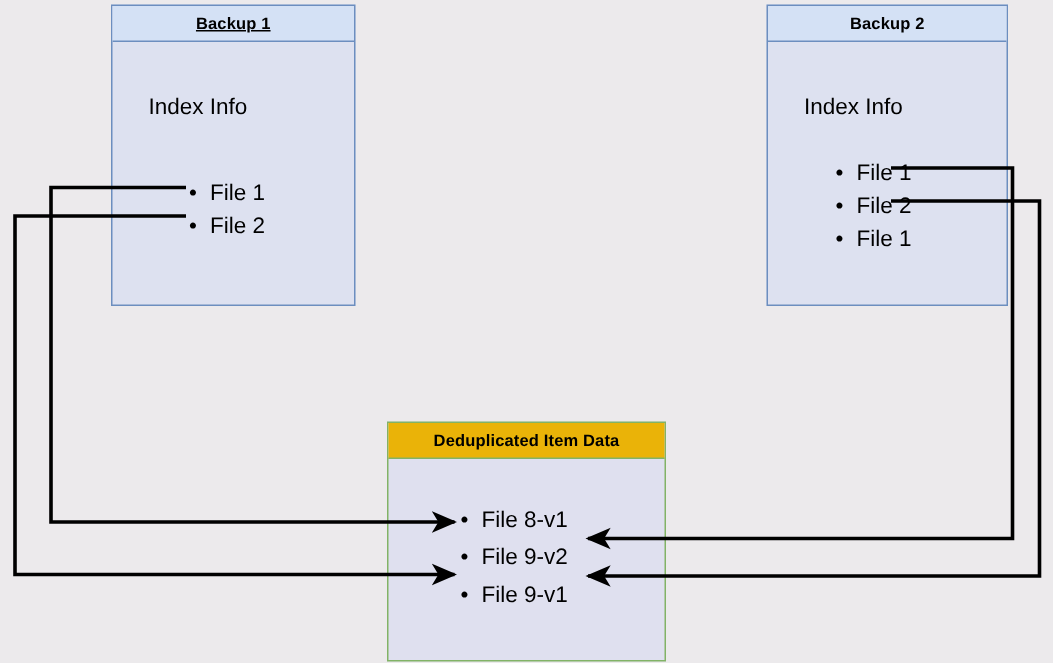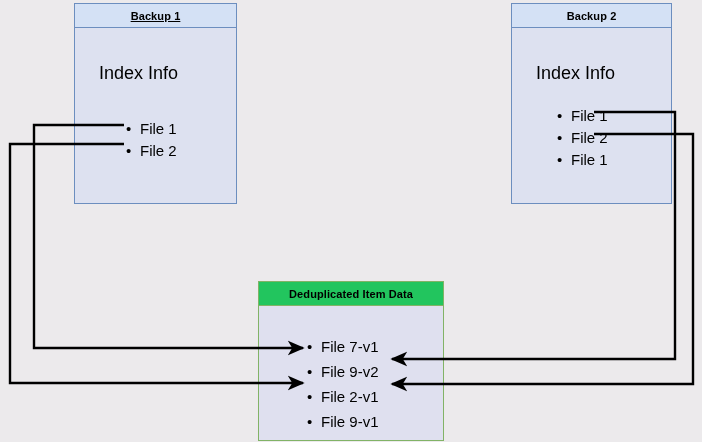--- a/index.html
+++ b/index.html
@@ -43,30 +43,30 @@
     border-bottom: 1px solid #6c8ebf;
     display: flex;
     align-items: center;
     justify-content: center;
     font-size: 11px;
     font-weight: bold;
     color: #000000;
     letter-spacing: 0.1px;
   }
   .box.green .box-header {
-    background: #22c55e;
+    background: #eab308;
     border-bottom: 1px solid #82b366;
   }
   .box-body {
     position: relative;
     height: calc(100% - 24px);
   }
   .index-label {
     position: absolute;
-    font-size: 18px;
+    font-size: 15px;
     color: #000;
   }
   .file-list {
     position: absolute;
     margin: 0;
     padding: 0;
     list-style: none;
   }
   .file-list li {
     font-size: 15px;
@@ -116,23 +116,22 @@
         <li>File 2</li>
         <li>File 1</li>
       </ul>
     </div>
   </div>
 
   <div class="box green" style="left:258px; top:281px; width:186px; height:160px;">
     <div class="box-header">Deduplicated Item Data</div>
     <div class="box-body">
       <ul class="file-list dedup" style="left:46px; top:28px;">
-        <li>File 7-v1</li>
+        <li>File 8-v1</li>
         <li>File 9-v2</li>
-        <li>File 2-v1</li>
         <li>File 9-v1</li>
       </ul>
     </div>
   </div>
 
   <svg class="svg-layer" viewBox="0 0 702 442">
     <defs>
       <marker id="arrow-right" viewBox="0 0 10 10" refX="9" refY="5" markerWidth="7" markerHeight="7" orient="auto-start-reverse">
         <path d="M 0 0.7 L 10 5 L 0 9.3 L 2.6 5 Z" fill="#000000"></path>
       </marker>

